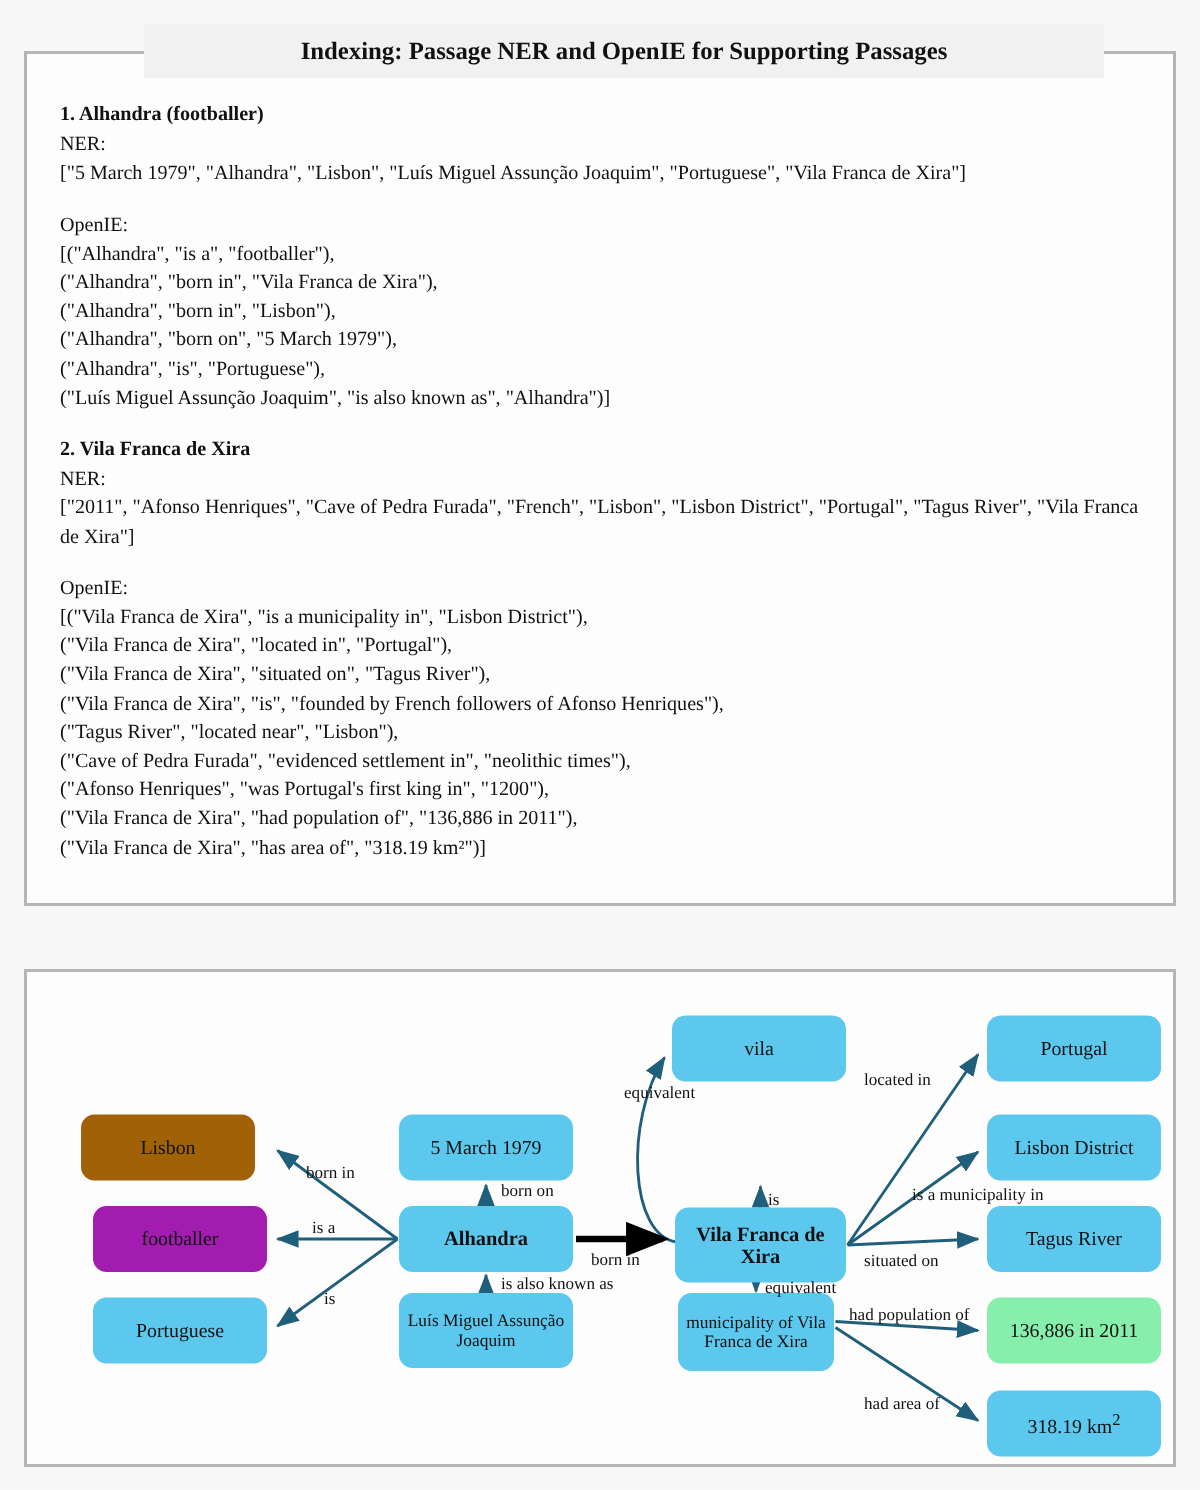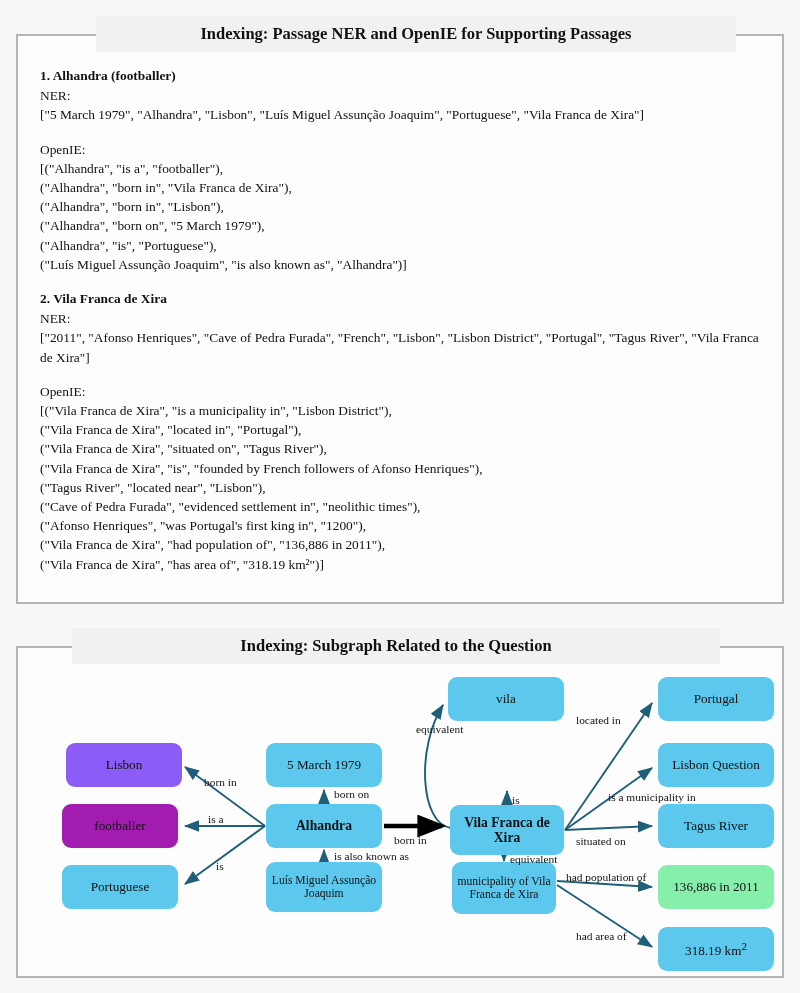--- a/index.html
+++ b/index.html
@@ -164,21 +164,21 @@
           <path d="M547,182 L634,178"></path>
 
           <path d="M539,233 L634,239"></path>
 
           <path d="M539,237 L634,299"></path>
         </g>
 
         <path d="M366,178 L424,178" stroke="#000000" stroke-width="4.4" fill="none" marker-end="url(#ahb)"></path>
       </svg>
 
-    <div class="gnode" style="left: 48px; top: 95px; width: 116px; height: 44px; background: #8b5cf6;">
+    <div class="gnode" style="left: 36px; top: 95px; width: 116px; height: 44px; background: #a16207;">
           <span>Lisbon</span>
         </div>
         <div class="gnode" style="left: 44px; top: 156px; width: 116px; height: 44px; background: #a21caf;">
           <span>footballer</span>
         </div>
         <div class="gnode" style="left: 44px; top: 217px; width: 116px; height: 44px; background: rgb(92, 200, 238);">
           <span>Portuguese</span>
         </div>
         <div class="gnode" style="left: 248px; top: 95px; width: 116px; height: 44px; background: rgb(92, 200, 238);">
           <span>5 March 1979</span>
@@ -195,21 +195,21 @@
         <div class="gnode bold" style="left: 432px; top: 157px; width: 114px; height: 50px; background: rgb(92, 200, 238);">
           <span>Vila Franca de Xira</span>
         </div>
         <div class="gnode small" style="left: 434px; top: 214px; width: 104px; height: 52px; background: rgb(92, 200, 238);">
           <span>municipality of Vila Franca de Xira</span>
         </div>
         <div class="gnode" style="left: 640px; top: 29px; width: 116px; height: 44px; background: rgb(92, 200, 238);">
           <span>Portugal</span>
         </div>
         <div class="gnode" style="left: 640px; top: 95px; width: 116px; height: 44px; background: rgb(92, 200, 238);">
-          <span>Lisbon Question</span>
+          <span>Lisbon District</span>
         </div>
         <div class="gnode" style="left: 640px; top: 156px; width: 116px; height: 44px; background: rgb(92, 200, 238);">
           <span>Tagus River</span>
         </div>
         <div class="gnode" style="left: 640px; top: 217px; width: 116px; height: 44px; background: #86efac;">
           <span>136,886 in 2011</span>
         </div>
         <div class="gnode" style="left: 640px; top: 279px; width: 116px; height: 44px; background: rgb(92, 200, 238);">
           <span>318.19 km<sup>2</sup></span>
         </div>
@@ -223,15 +223,14 @@
         <div class="elabel" style="left: 494px; top: 146px;">is</div>
         <div class="elabel" style="left: 492px; top: 205px;">equivalent</div>
         <div class="elabel" style="left: 558px; top: 66px;">located in</div>
         <div class="elabel" style="left: 590px; top: 143px;">is a municipality in</div>
         <div class="elabel" style="left: 558px; top: 187px;">situated on</div>
         <div class="elabel" style="left: 548px; top: 223px;">had population of</div>
         <div class="elabel" style="left: 542px; top: 282px; padding-left: 16px;">had area of</div>
       </div>
   </div>
 
-  <div class="panel-title" id="title-graph">Indexing: Subgraph Related to the Question</div>
 
 </div>
 
 </body></html>

